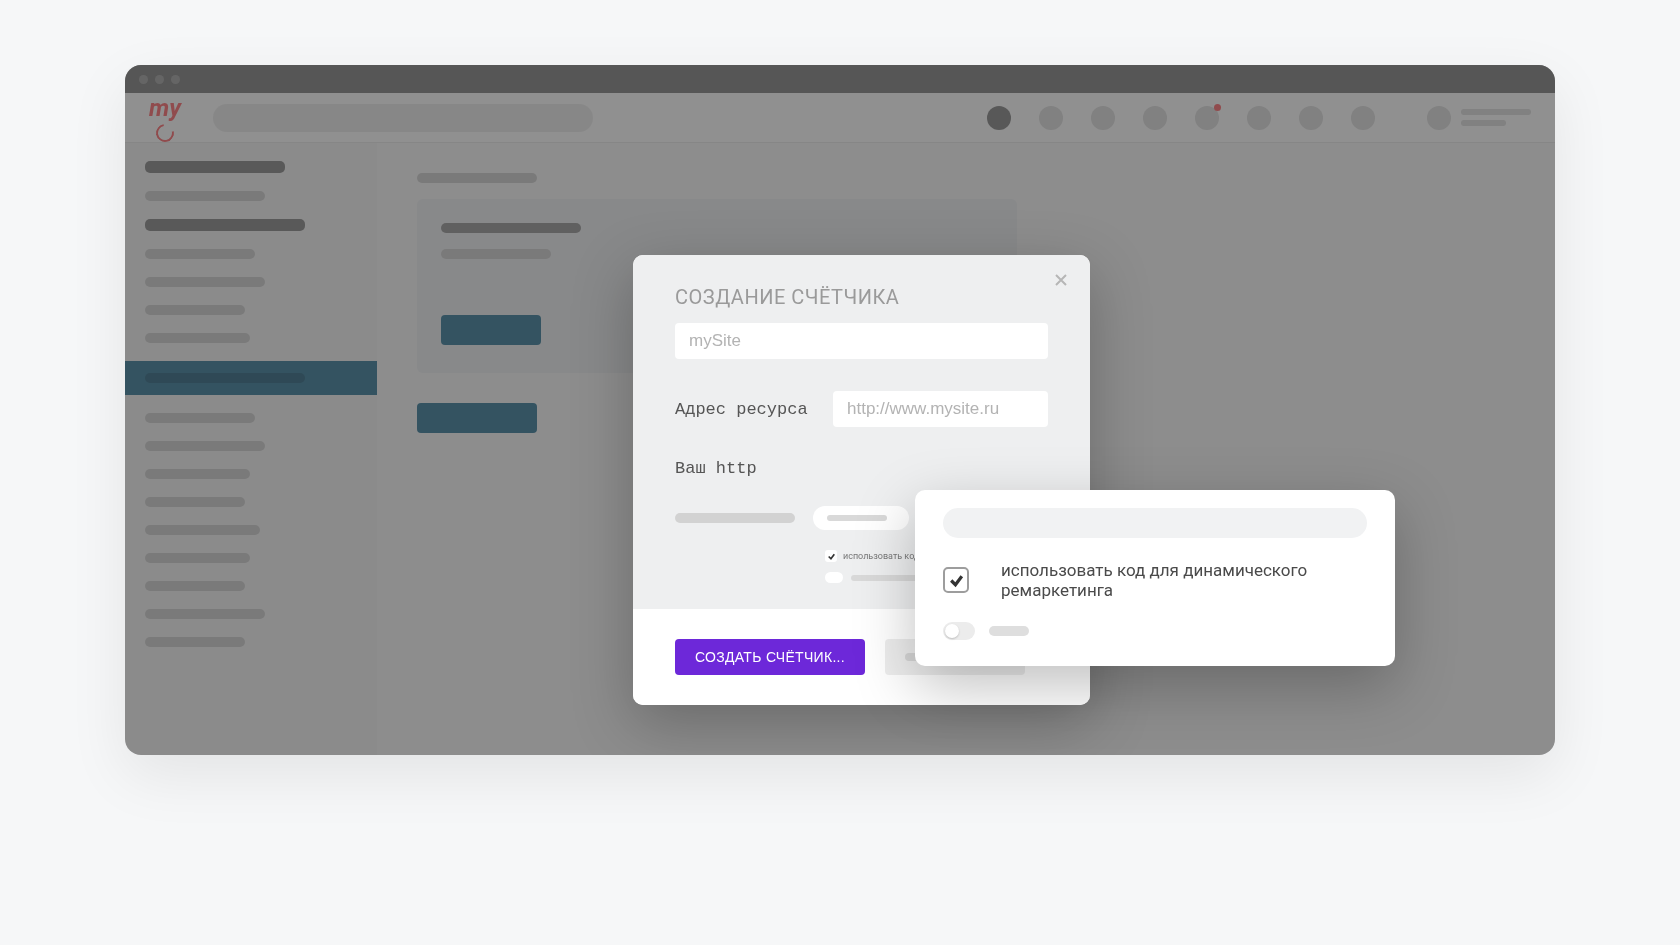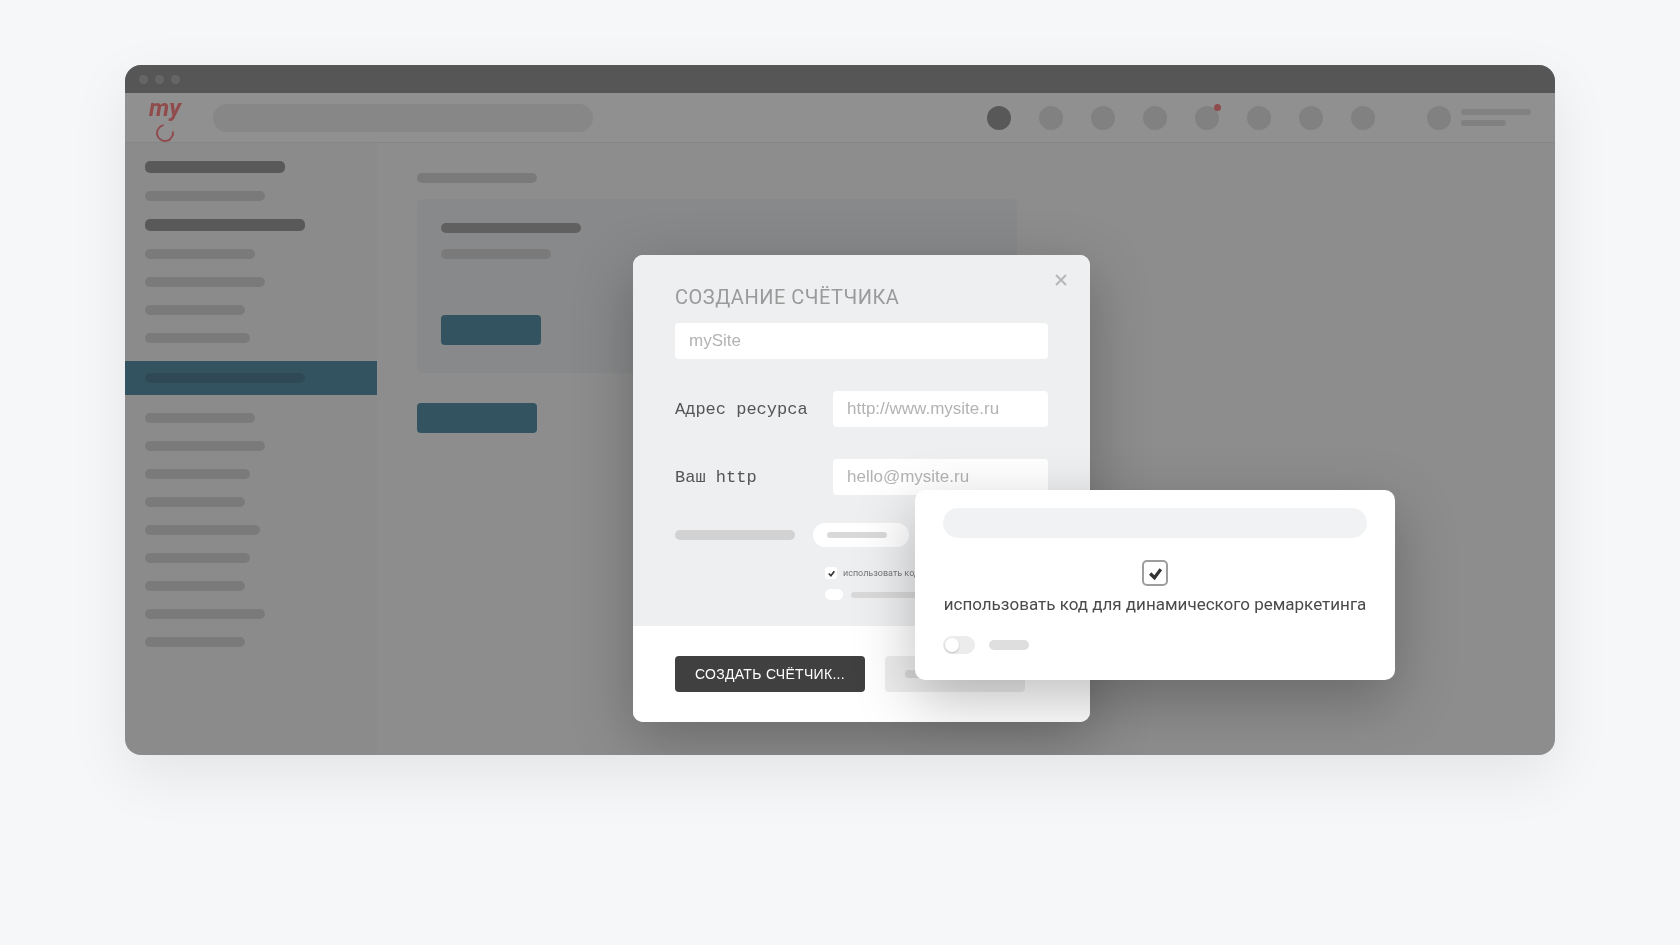--- a/index.html
+++ b/index.html
@@ -167,21 +167,21 @@
   }
   .tiny-toggle {
     width:18px; height:11px; border-radius:6px; background:#fff; position:relative;
   }
   .tiny-skel { width:90px; height:6px; border-radius:3px; background:#d9d9d9; }
 
   .modal-bottom {
     background:#fff; padding:30px 42px; display:flex; gap:20px; align-items:center;
   }
   .btn-primary {
-    background:#404040; color:#fff; border:none;
+    background:#6d28d9; color:#fff; border:none;
     height:36px; padding:0 20px; border-radius:4px;
     font-size:14px; letter-spacing:0.3px; cursor:pointer;text-align:right;
   }
   .btn-secondary-skel {
     width:140px; height:36px; border-radius:4px; background:#ededed;
     position:relative;
   }
   .btn-secondary-skel::after{
     content:""; position:absolute; left:20px; top:14px;
     width:90px; height:8px; border-radius:4px; background:#d6d6d6;
@@ -192,21 +192,21 @@
     position:absolute; left:790px; top:425px;
     width:480px; background:#fff; border-radius:10px;
     box-shadow:0 20px 60px rgba(0,0,0,0.25);
     padding:18px 28px 26px;
     display:flex; flex-direction:column; gap:22px;
   }
   .callout-field {
     height:30px; border-radius:16px; background:#f1f2f3; width:100%;
   }
   .callout-row {
-    display:flex; align-items:center; gap:8px;flex-direction:column;
+    display:flex; align-items:center; gap:32px;
   }
   .big-check {
     width:26px; height:26px; border:2px solid #9d9d9d;
     border-radius:5px; display:flex; align-items:center; justify-content:center;
     flex:none;
   }
   .big-check svg{ width:17px; height:17px; stroke:#333; stroke-width:3; fill:none; }
   .callout-label { font-size:17px; color:#4a4a4a; }
   .callout-toggle-row { display:flex; align-items:center; gap:14px; }
   .callout-toggle {
@@ -299,21 +299,20 @@
       <div class="modal-title">СОЗДАНИЕ СЧЁТЧИКА</div>
       <input class="modal-input" placeholder="mySite" style="">
 
       <div class="form-row">
         <div class="form-label">Адрес ресурса</div>
         <input class="modal-input" placeholder="http://www.mysite.ru" style="">
       </div>
 
       <div class="form-row">
         <div class="form-label">Ваш http</div>
-        <input class="modal-input" placeholder="hello@mysite.ru" style="">
       </div>
 
       <div class="mini-row">
         <div class="mini-skel-label"></div>
         <div class="mini-skel-pill"></div>
       </div>
 
       <div class="tiny-check-row">
         <div class="tiny-check">
           <svg viewBox="0 0 16 16">

